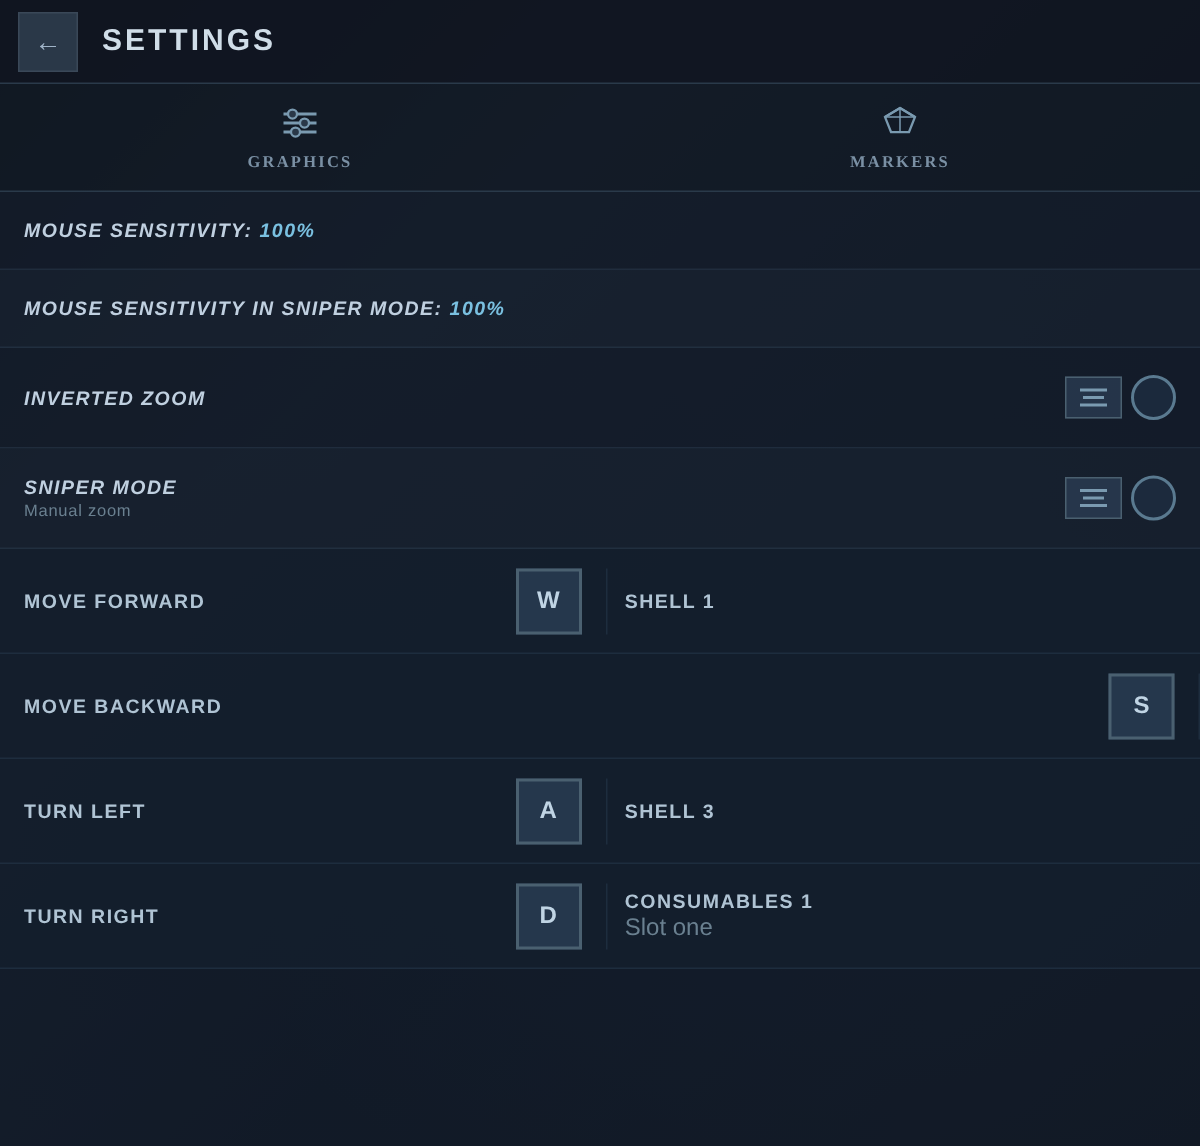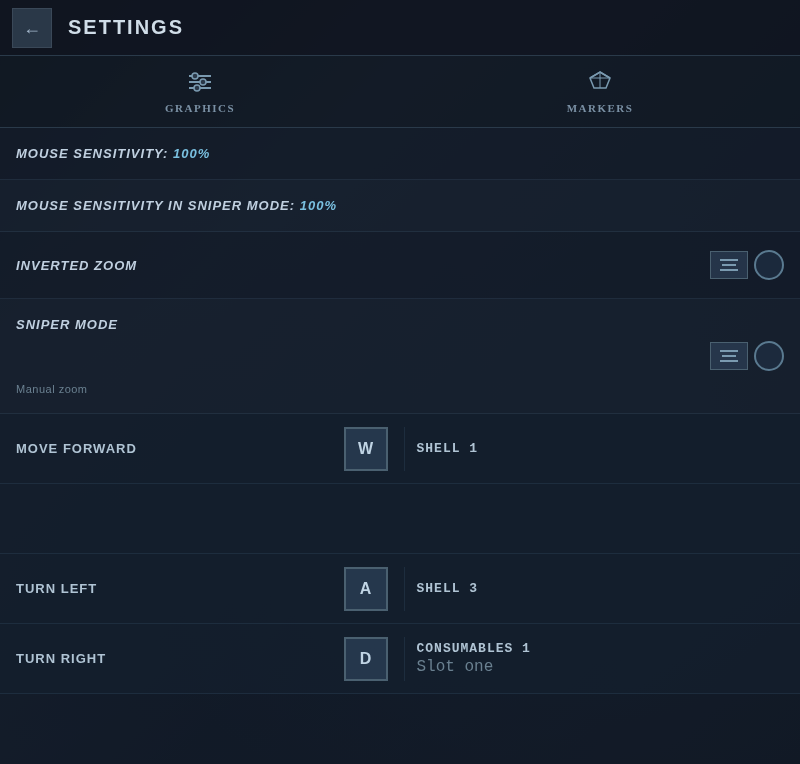--- a/index.html
+++ b/index.html
@@ -165,21 +165,20 @@
       color: #6a8090;
       margin-top: 3px;
       font-style: normal;
       text-transform: none;
       letter-spacing: 0.5px;
     }
 
     .setting-label-group {
       display: flex;
       flex-direction: column;
-      gap: 48px;
     }
 
     
     .toggle-control {
       display: flex;
       align-items: center;
       gap: 6px;
       flex-shrink: 0;
     }
 
@@ -230,21 +229,20 @@
       padding: 0 16px;
       border-right: 1px solid rgba(40, 60, 80, 0.5);
       gap: 10px;
     }
 
     .keybind-right {
       flex: 1;
       display: flex;
       align-items: flex-end;
       padding: 0 12px;
-      font-family: Liberation Mono, monospace;
     }
 
     .keybind-action {
       flex: 1;
       font-size: 13px;
       font-weight: bold;
       letter-spacing: 1px;
       color: #b0c4d4;
       text-transform: uppercase;
     }
@@ -390,20 +388,24 @@
           <div class="key-badge">W</div>
         </div>
         <div class="keybind-right">
           <div class="keybind-right-action">
             <div class="keybind-action-name">SHELL 1</div>
           </div>
         </div>
       </div>
 
       <div class="keybind-row">
+        <div class="keybind-left">
+          <span class="keybind-action">MOVE BACKWARD</span>
+          <div class="key-badge">S</div>
+        </div>
       </div>
 
       <div class="keybind-row">
         <div class="keybind-left">
           <span class="keybind-action">TURN LEFT</span>
           <div class="key-badge">A</div>
         </div>
         <div class="keybind-right">
           <div class="keybind-right-action">
             <div class="keybind-action-name">SHELL 3</div>

